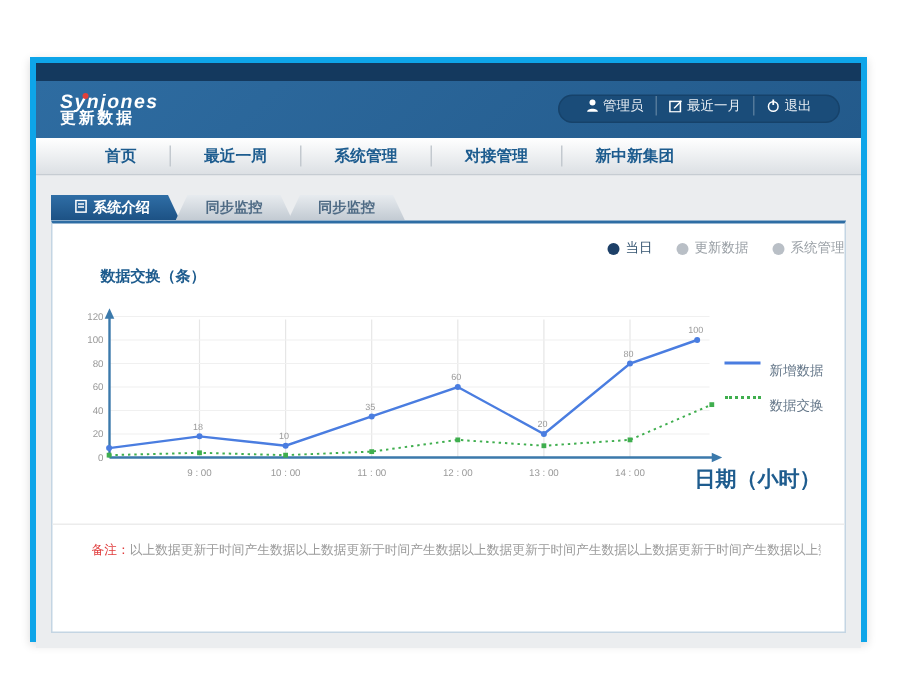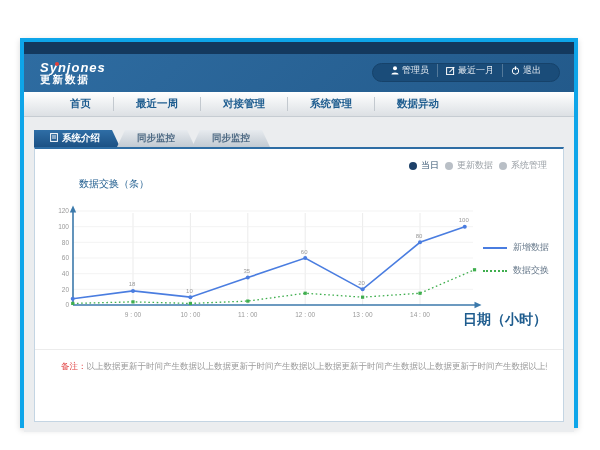--- a/index.html
+++ b/index.html
@@ -30,32 +30,32 @@
   .tabs { position:absolute; left:10px; top:13px; display:flex; }
   .tab { height:17px; display:flex; align-items:center; justify-content:space-between; gap:4px;
     font-size:9.5px; font-weight:bold; padding:0 16px; cursor:pointer; }
   .tab.active { background:linear-gradient(#2f6ea6,#1c5184); color:#fff;
     clip-path:polygon(0 0, calc(100% - 8px) 0, 100% 100%, 0 100%); padding-right:20px; }
   .tab.inactive { background:linear-gradient(#e7ebef,#c2cad2); color:#4f6b85;
     clip-path:polygon(8px 0, calc(100% - 8px) 0, 100% 100%, 0 100%); margin-left:-3px;
     padding:0 20px; }
   .panel { position:absolute; left:10px; right:10px; top:30px; bottom:10px;
     background:#ffffff; border:1px solid #c4d5e3; border-top:2px solid #2e6da4; }
-  .radios { position:absolute; top:10px; right:16px; display:flex; gap:6px; align-items:center;padding-left:18px; }
+  .radios { position:absolute; top:10px; right:0; display:flex; gap:16px; align-items:center;padding-left:18px; }
   .radio { display:flex; align-items:center; gap:4px; font-size:9px; cursor:pointer; }
   .rdot { width:8px; height:8px; border-radius:50%; }
   .rdot.sel { background:#1d4068; }
   .rdot.unsel { background:#b9bfc6; }
   .radio .sel-label { color:#33536f; }
   .radio .unsel-label { color:#9aa0a6; }
-  .y-title { position:absolute; left:32px; top:28px; font-size:10px; font-weight:normal; color:#1e5c8e;margin-left:12px; }
+  .y-title { position:absolute; left:32px; top:28px; font-size:10px; font-weight:bold; color:#1e5c8e; }
   .chart-wrap { position:absolute; left:8px; top:55px; }
   .x-title { position:absolute; left:428px; top:162px; font-size:14px; font-weight:bold; color:#1e5c8e; }
   .legend { position:absolute; right:14px; top:92px; display:flex; flex-direction:column; gap:10px; }
-  .legend-row { display:flex; align-items:center; gap:6px; font-size:9px; color:#66788a; }
+  .legend-row { display:flex; gap:6px; font-size:9px; color:#66788a; }
   .lsample { width:24px; height:0; }
   .lsample.solid { border-top:2px solid #4a7de0; }
   .lsample.dotted { border-top:2px dotted #3fae4e; }
   .note-divider { position:absolute; left:0; right:0; top:200px; border-top:1px solid #ececec; }
   .note { position:absolute; left:26px; right:16px; top:212px; font-size:8.5px; color:#9a9a9a;
     white-space:nowrap; overflow:hidden; }
   .note b { color:#e03c3c; font-weight:normal; }
 </style>
 </head>
 <body>
@@ -97,23 +97,23 @@
             </svg>
         </span>
         <span>退出</span>
       </div>
     </div>
   </div>
 
   <div class="nav">
     <div class="nav-item">首页</div>
     <div class="nav-item">最近一周</div>
+    <div class="nav-item">系统管理</div>
     <div class="nav-item">对接管理</div>
-    <div class="nav-item">系统管理</div>
-    <div class="nav-item">数据异动</div>
+    <div class="nav-item">新中新集团</div>
   </div>
 
   <div class="content">
     <div class="tabs">
       <div class="tab active">
         <span>
           <svg width="8" height="9" viewBox="0 0 8 9">
               <rect x="0.6" y="0.6" width="6.8" height="7.8" fill="none" stroke="#fff" stroke-width="1"></rect>
               <line x1="2" y1="3" x2="6" y2="3" stroke="#fff" stroke-width="0.9"></line>
               <line x1="2" y1="5" x2="6" y2="5" stroke="#fff" stroke-width="0.9"></line>

